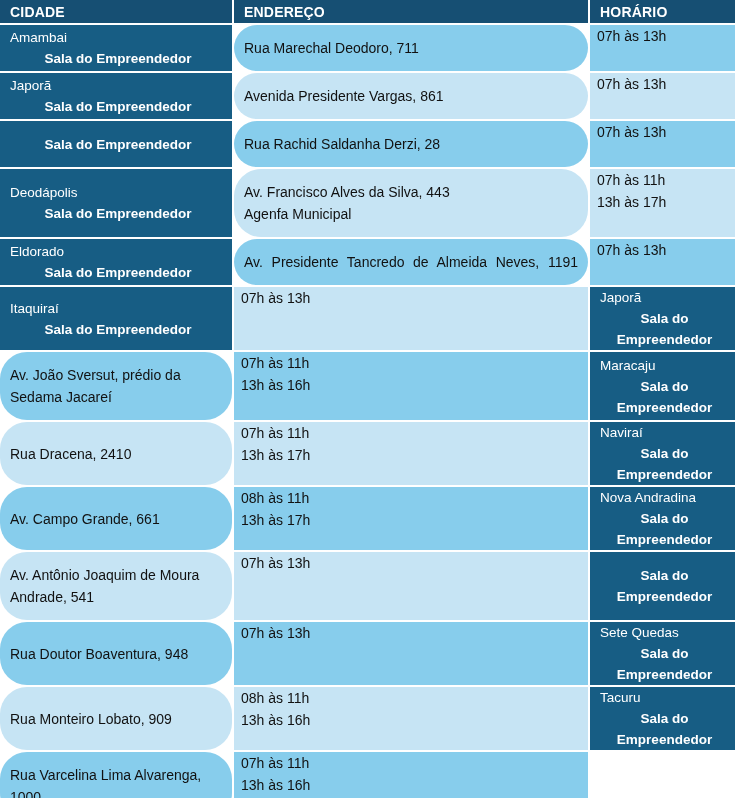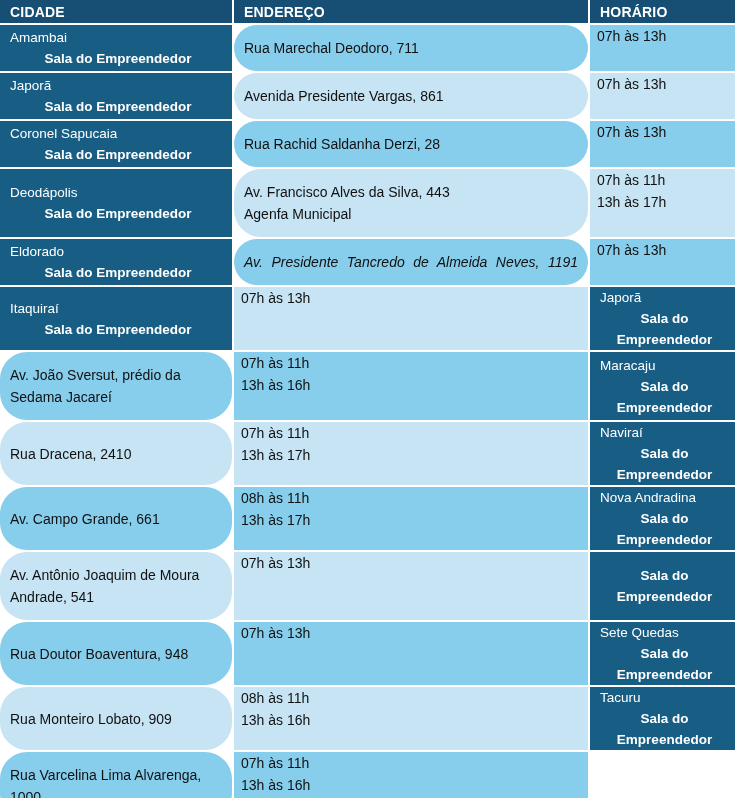--- a/index.html
+++ b/index.html
@@ -53,21 +53,20 @@
     border-radius:27px;
   }
   .addr-text{
     width:100%;
     font-size:14px; line-height:22px;
     white-space:pre-line;
   }
   .addr-cell.justify .addr-text{
     text-align:justify;
     text-align-last:justify;
-    font-style:italic;
   }
   .hours-cell{
     align-items:flex-start;
     padding-left:7px; padding-right:4px;
     color:var(--text-dark);
   }
   .hours-text{
     font-size:14px; line-height:22px;
     white-space:pre-line;
   }
@@ -98,21 +97,20 @@
     <div class="city-unit">Sala do Empreendedor</div>
   </div>
   <div class="cell addr-cell shade-b">
     <div class="addr-text">Avenida Presidente Vargas, 861</div>
   </div>
   <div class="cell hours-cell shade-b">
     <div class="hours-text">07h às 13h</div>
   </div>
 
   <div class="cell city-cell">
-    <div class="city-name">Coronel Sapucaia</div>
     <div class="city-unit">Sala do Empreendedor</div>
   </div>
   <div class="cell addr-cell shade-a">
     <div class="addr-text">Rua Rachid Saldanha Derzi, 28</div>
   </div>
   <div class="cell hours-cell shade-a">
     <div class="hours-text">07h às 13h</div>
   </div>
 
   <div class="cell city-cell">

